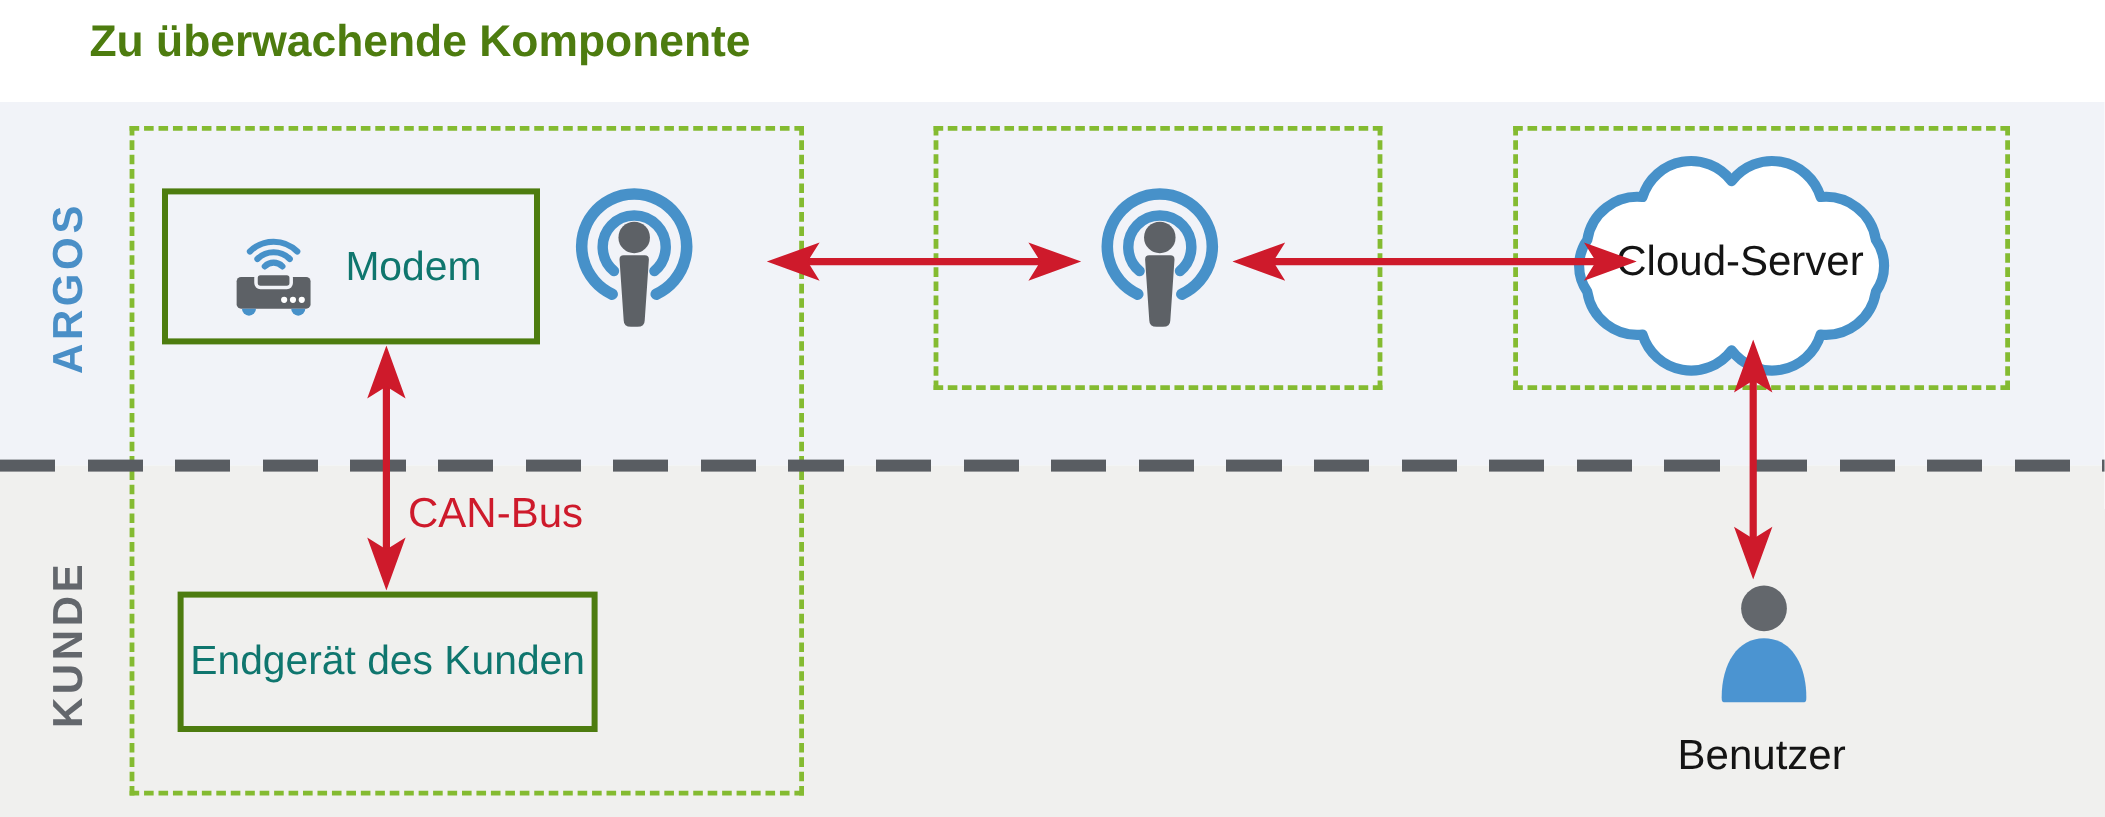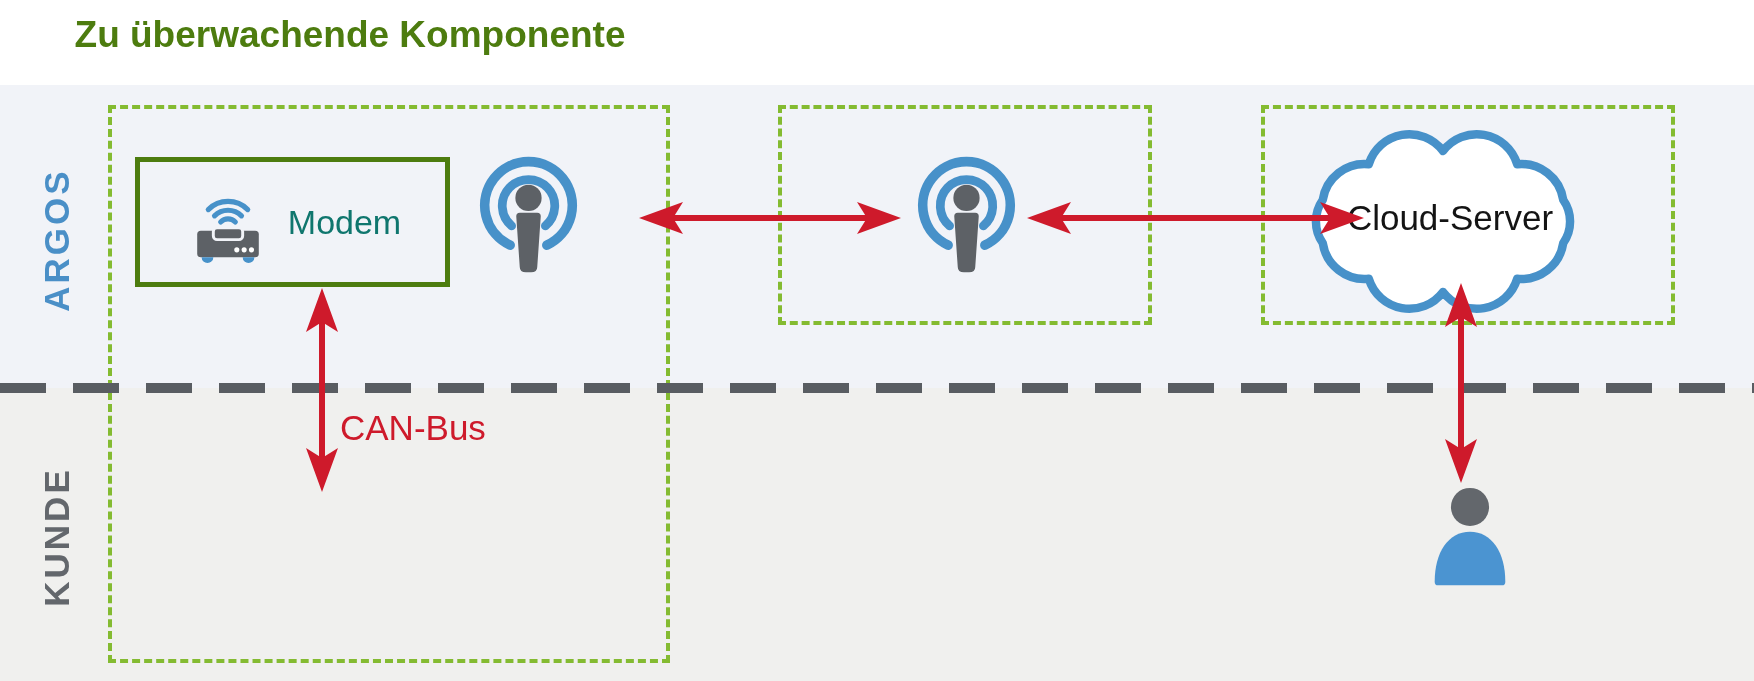--- a/index.html
+++ b/index.html
@@ -76,20 +76,23 @@
         <circle cx="72" cy="98" r="3.5" fill="#ffffff"></circle>
         <circle cx="82" cy="98" r="3.5" fill="#ffffff"></circle>
         <circle cx="92" cy="98" r="3.5" fill="#ffffff"></circle>
         <path d="M 24,108 A 8 8 0 0 0 40,108 Z" fill="#4791c9"></path>
         <path d="M 80,108 A 8 8 0 0 0 96,108 Z" fill="#4791c9"></path>
       </svg>
     </span>
     <span>Modem</span>
   </div>
 
+  <div class="red-box box-endgeraet">
+    <span>Endgerät des Kunden</span>
+  </div>
 
   <div class="abs" style="left:476px;top:146px;">
     <svg width="105" height="137" viewBox="0 0 120 140">
       <g fill="none" stroke="#4791c9" stroke-linecap="round">
         <path d="M 81,105 A 50 50 0 1 0 39,105" stroke-width="11"></path>
         <path d="M 79.3,83 A 30 30 0 1 0 40.7,83" stroke-width="10"></path>
       </g>
       <circle cx="60" cy="51" r="15" fill="#5d6166"></circle>
       <path d="M 46,72 Q 46,68 50,68 L 70,68 Q 74,68 74,72 L 70,130 Q 70,136 63,136 L 57,136 Q 50,136 50,130 Z" fill="#5d6166"></path>
     </svg>
@@ -122,20 +125,21 @@
     </svg>
   </div>
   <div class="node-label" style="left:1290px;top:198px;width:320px;">Cloud-Server</div>
 
   <div class="abs" style="left:1427px;top:486px;">
     <svg width="86" height="103" viewBox="0 0 90 108">
       <circle cx="45" cy="22" r="20" fill="#63676c"></circle>
       <path d="M 10,104 Q 8,104 8,100 C 8,70 22,48 45,48 C 68,48 82,70 82,100 Q 82,104 80,104 Z" fill="#4b94d1"></path>
     </svg>
   </div>
+  <div class="node-label" style="left:1368px;top:610px;width:200px;">Benutzer</div>
 
   <div class="abs" style="left:639px;top:201px;">
     <svg width="262" height="34" viewBox="0 0 262 34">
       <line x1="30" y1="17" x2="232" y2="17" stroke="#ce1a2b" stroke-width="6"></line>
       <polygon points="0,17 44,1 34,17 44,33" fill="#ce1a2b"></polygon>
       <polygon points="262,17 218,1 228,17 218,33" fill="#ce1a2b"></polygon>
     </svg>
   </div>
 
   <div class="abs" style="left:1027px;top:201px;">

